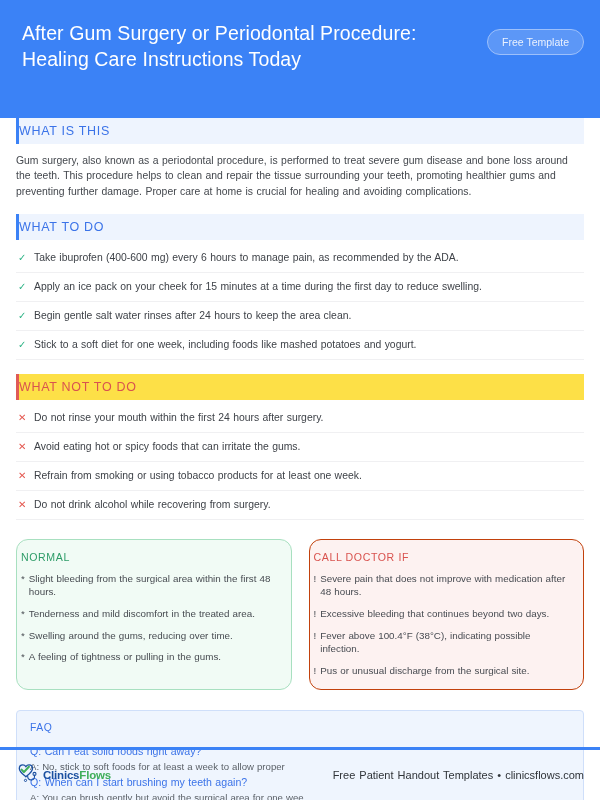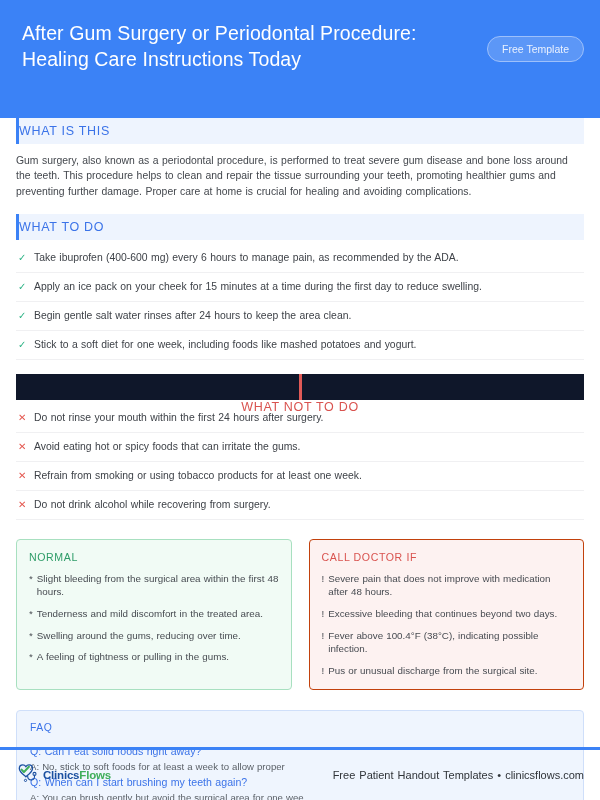--- a/index.html
+++ b/index.html
@@ -22,21 +22,21 @@
   }
   .hero-title {
     color: #ffffff;
     font-size: 19.5px;
     line-height: 26px;
     font-weight: 400;
     letter-spacing: .1px;
     max-width: 440px;
   }
   .badge {
-    margin-top: 16px;
+    margin-top: 9px;
     flex: none;
     border: 1px solid #9dc0fb;
     background: #5c97f7;
     color: #eaf1fe;
     font-size: 10.5px;
     border-radius: 999px;
     padding: 6px 14px;
     white-space: nowrap;
   }
 
@@ -46,21 +46,21 @@
     height: 26px;
     display: flex;
     align-items: center;
     font-size: 12.5px;
     letter-spacing: .7px;
   }
   .sec-head .accent { width: 3px; height: 26px; flex: none; }
   .sec-head .txt { padding-left: 0; }
   .sec-head.blue { background: #eef4fe; color: #3b73e8; }
   .sec-head.blue .accent { background: #3b82f6; }
-  .sec-head.red  { background: #0f172a; color: #d9534f; flex-direction: column; }
+  .sec-head.red  { background: #fde047; color: #d9534f; }
   .sec-head.red .accent { background: #e05a57; }
 
   
   .para {
     margin: 9px 16px 0 16px;
     font-size: 10.4px;
     line-height: 15.3px;
     color: #43474d;
     word-spacing: .6px;
   }
@@ -81,21 +81,21 @@
   .li .mk { flex: none; font-size: 10px; line-height: 14px; width: 8px; }
   .li.ok  .mk { color: #2fb486; }
   .li.no  .mk { color: #e4574f; }
 
   
   .cols {
     margin: 19px 16px 0 16px;
     display: flex;
     gap: 17px;
   }
-  .box { flex: 1; border-radius: 4px; padding: 11px 12px 12px 12px; }
+  .box { flex: 1; border-radius: 12px; padding: 11px 12px 12px 4px; }
   .box.green { background: #f1fbf5; border: 1px solid #a8e0c0; }
   .box.pink  { background: #fdf2f1; border: 1px solid #c2410c; }
   .box h4 { font-size: 10.6px; font-weight: 400; letter-spacing: .6px; margin-bottom: 9px; }
   .box.green h4 { color: #2e9c68; }
   .box.pink  h4 { color: #d9534f; }
   .box .bi {
     display: flex; gap: 4px;
     font-size: 9.8px; line-height: 13.6px;
     color: #474b51;
     margin-bottom: 8px;

